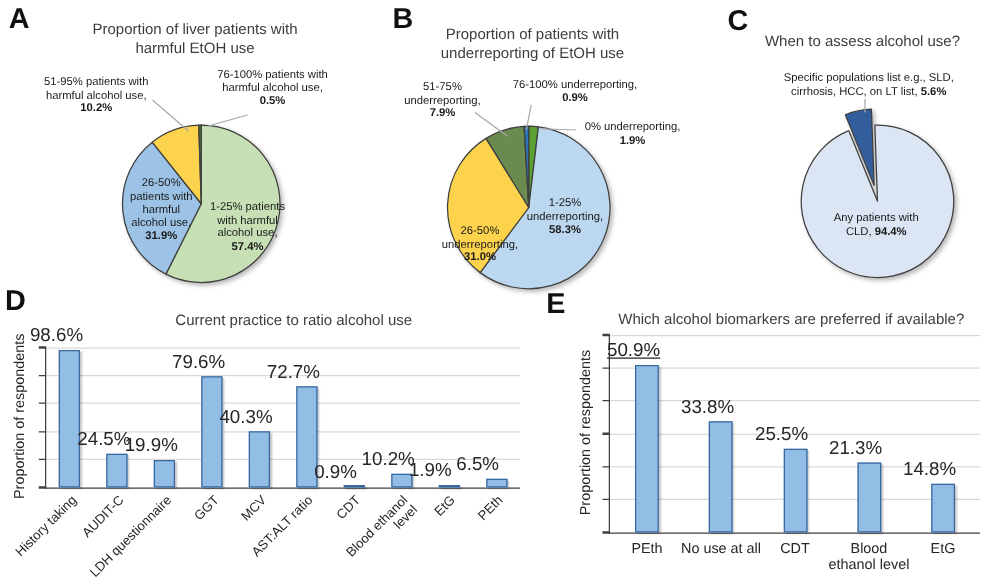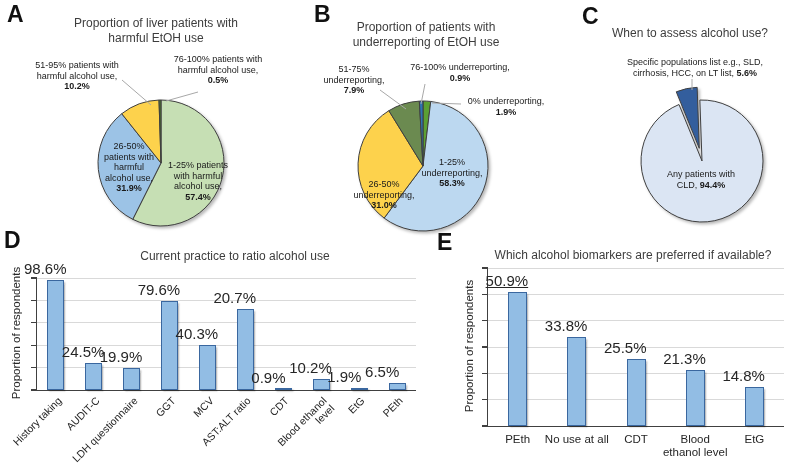--- a/index.html
+++ b/index.html
@@ -142,21 +142,21 @@
       <div class="bar" style="left: 86.25px; bottom: 0px; width: 17px; height: 22.288px; background: rgb(146, 189, 228); border-color: rgb(58, 103, 159);"></div>
       <div class="bar-value" style="left: 62.75px; bottom: 25.288px;">19.9%</div>
       <div class="xlabel-rot" style="left: -55.25px; top: 117px;">LDH questionnaire</div>
       <div class="bar" style="left: 124.15px; bottom: 0px; width: 17px; height: 89.152px; background: rgb(146, 189, 228); border-color: rgb(58, 103, 159);"></div>
       <div class="bar-value" style="left: 100.65px; bottom: 92.152px;">79.6%</div>
       <div class="xlabel-rot" style="left: -17.35px; top: 117px;">GGT</div>
       <div class="bar" style="left: 162.05px; bottom: 0px; width: 17px; height: 45.136px; background: rgb(146, 189, 228); border-color: rgb(58, 103, 159);"></div>
       <div class="bar-value" style="left: 138.55px; bottom: 48.136px;">40.3%</div>
       <div class="xlabel-rot" style="left: 20.55px; top: 117px;">MCV</div>
       <div class="bar" style="left: 199.95px; bottom: 0px; width: 17px; height: 81.424px; background: rgb(146, 189, 228); border-color: rgb(58, 103, 159);"></div>
-      <div class="bar-value" style="left: 176.45px; bottom: 84.424px;">20.7%</div>
+      <div class="bar-value" style="left: 176.45px; bottom: 84.424px;">72.7%</div>
       <div class="xlabel-rot" style="left: 58.45px; top: 117px;">AST:ALT ratio</div>
       <div class="bar" style="left: 237.85px; bottom: 0px; width: 17px; height: 1.008px; background: rgb(146, 189, 228); border-color: rgb(58, 103, 159);"></div>
       <div class="bar-value" style="left: 214.35px; bottom: 4.008px;">0.9%</div>
       <div class="xlabel-rot" style="left: 96.35px; top: 117px;">CDT</div>
       <div class="bar" style="left: 275.75px; bottom: 0px; width: 17px; height: 11.424px; background: rgb(146, 189, 228); border-color: rgb(58, 103, 159);"></div>
       <div class="bar-value" style="left: 252.25px; bottom: 14.424px;">10.2%</div>
       <div class="xlabel-rot" style="left: 134.25px; top: 117px;">Blood ethanol
 level</div>
       <div class="bar" style="left: 313.65px; bottom: 0px; width: 17px; height: 2.128px; background: rgb(146, 189, 228); border-color: rgb(58, 103, 159);"></div>
       <div class="bar-value" style="left: 290.15px; bottom: 5.128px;">1.9%</div>

